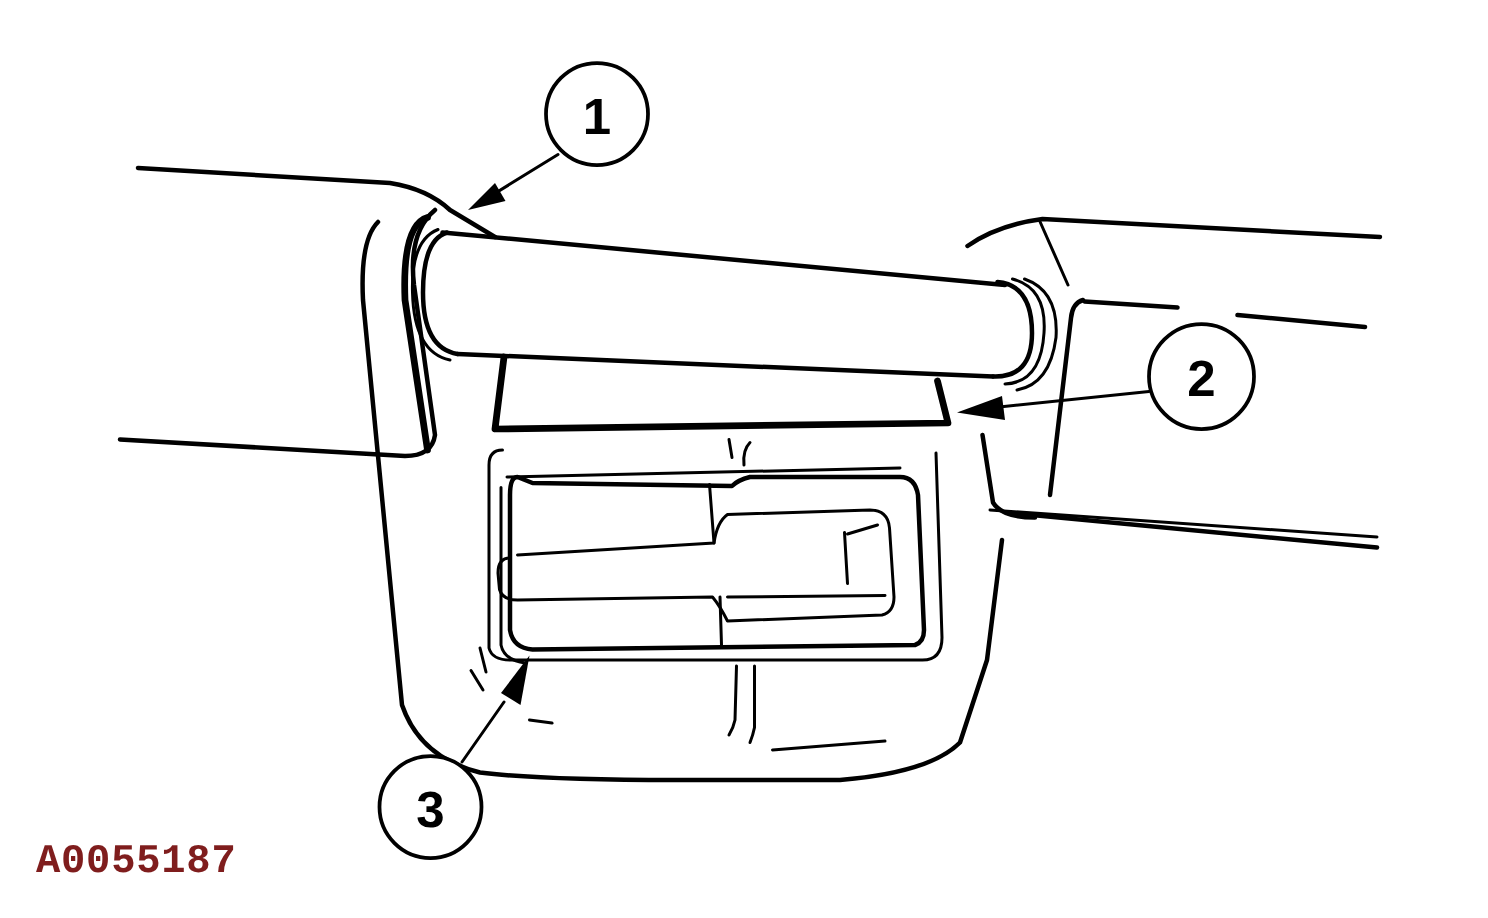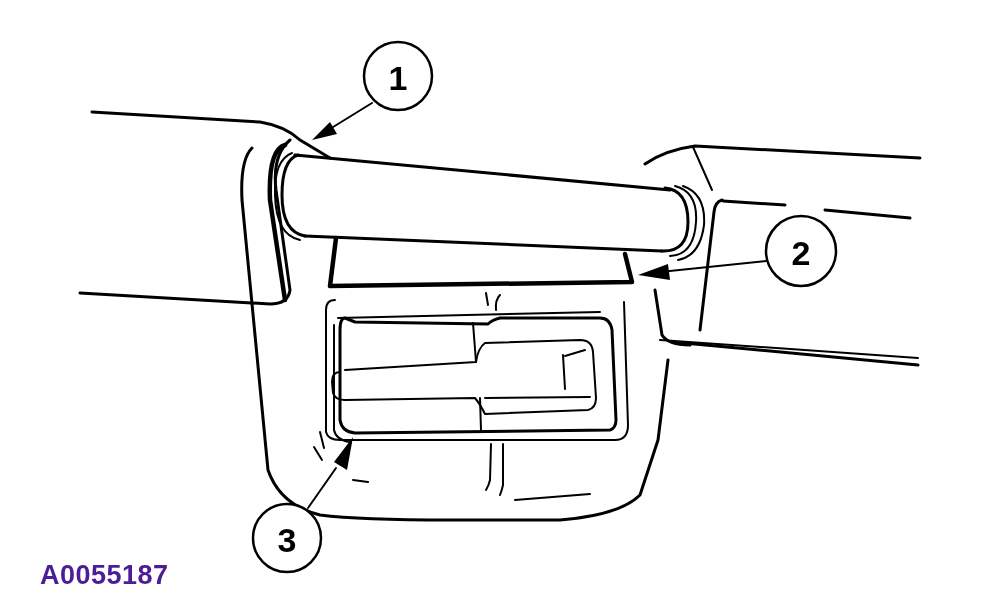--- a/index.html
+++ b/index.html
@@ -3,21 +3,21 @@
   <meta charset="utf-8">
   <style>
     html, body { margin: 0; padding: 0; background: #ffffff; }
     body { width: 992px; height: 612px; position: relative; overflow: hidden; font-family: "Liberation Sans", sans-serif; }
     #diagram { position: absolute; left: 0; top: 0; width: 992px; height: 612px; }
     .ln { fill: none; stroke: #000; stroke-width: 3; stroke-linecap: round; stroke-linejoin: round; }
     .thin { fill: none; stroke: #000; stroke-width: 2; stroke-linecap: round; stroke-linejoin: round; }
     .thick { fill: none; stroke: #000; stroke-width: 4.5; stroke-linecap: round; stroke-linejoin: round; }
     .callout-circle { fill: #fff; stroke: #000; stroke-width: 2.5; }
     .callout-text { font-family: "Liberation Sans", sans-serif; font-weight: bold; font-size: 34px; fill: #000; text-anchor: middle; dominant-baseline: central; }
-    .fig-id { position: absolute; left: 40px; top: 560px; font-family: Liberation Sans, sans-serif; font-weight: bold; font-size: 27px; color: #4c1d95; letter-spacing: 0.5px; }
+    .fig-id { position: absolute; left: 24px; top: 560px; font-family: Liberation Mono, monospace; font-weight: bold; font-size: 27px; color: #7f1d1d; letter-spacing: 0.5px; }
   </style>
 </head>
 <body>
 
 <svg id="diagram" viewBox="0 0 992 612" xmlns="http://www.w3.org/2000/svg">
 
   <g>
     <path class="ln" d="M92,112 L260,122 Q285,126 300,140 L330,158"></path>
     <path class="ln" d="M80,293 L270,304 Q288,304 290,290 L276,190 Q272,155 290,140"></path>
   </g>

